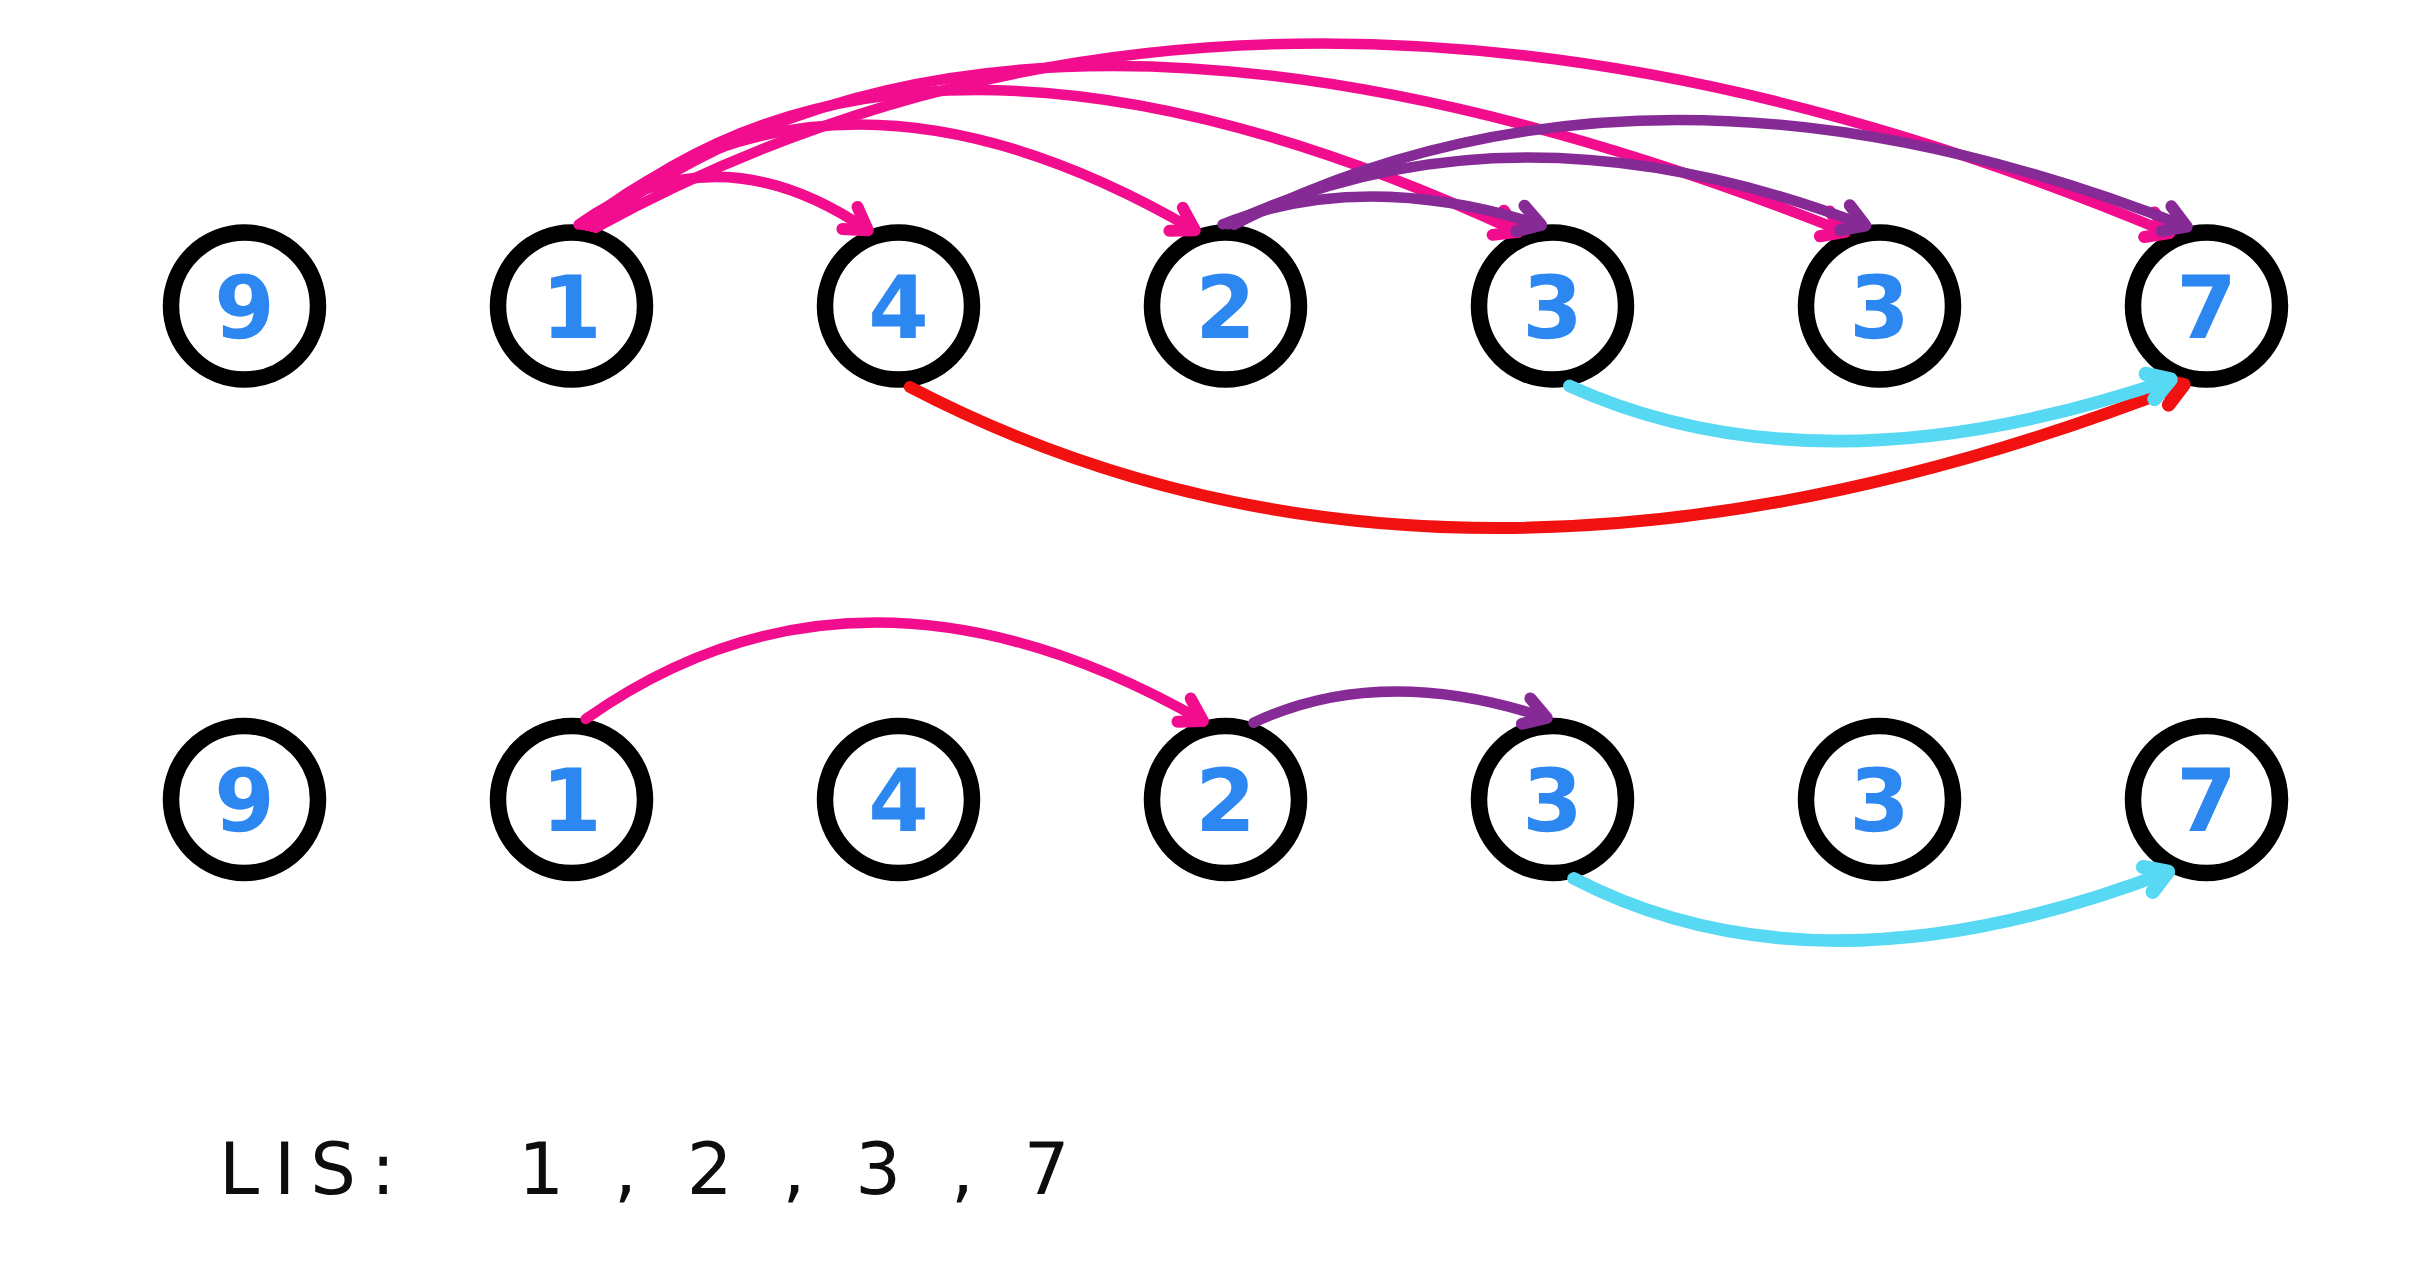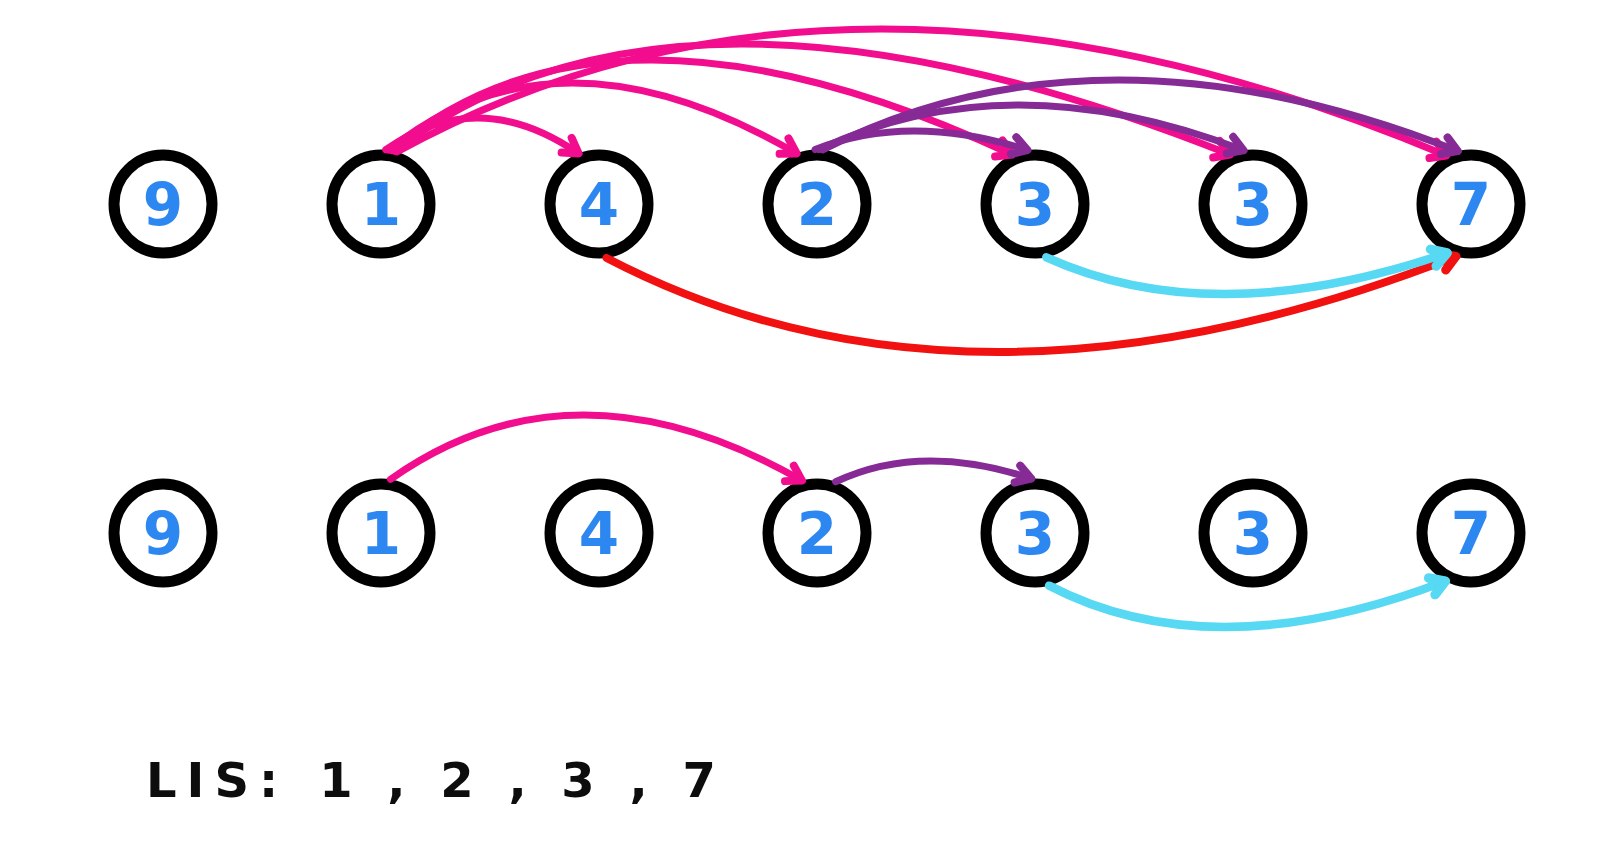--- a/index.html
+++ b/index.html
@@ -26,29 +26,29 @@
     font-family: "DejaVu Sans", "Liberation Sans", sans-serif;
     font-weight: bold;
   }
   .caption {
     position: absolute;
     left: 146px;
     top: 752px;
     display: flex;
     align-items: baseline;
     color: #0d0d0d;
-    font-weight: bold;
+    font-weight: normal;
     font-size: 48px;
     white-space: nowrap;
   }
   .caption .label {
     letter-spacing: 10px;
   }
   .caption .sequence {
-    margin-left: 31px;
+    margin-left: 72px;
     letter-spacing: 9px;
   }
 </style>
 </head>
 <body>
 
 <div class="stage">
 
   <svg class="diagram" id="diagram-svg" width="1617" height="853" viewBox="0 0 1617 853" xmlns="http://www.w3.org/2000/svg">
       <g>

